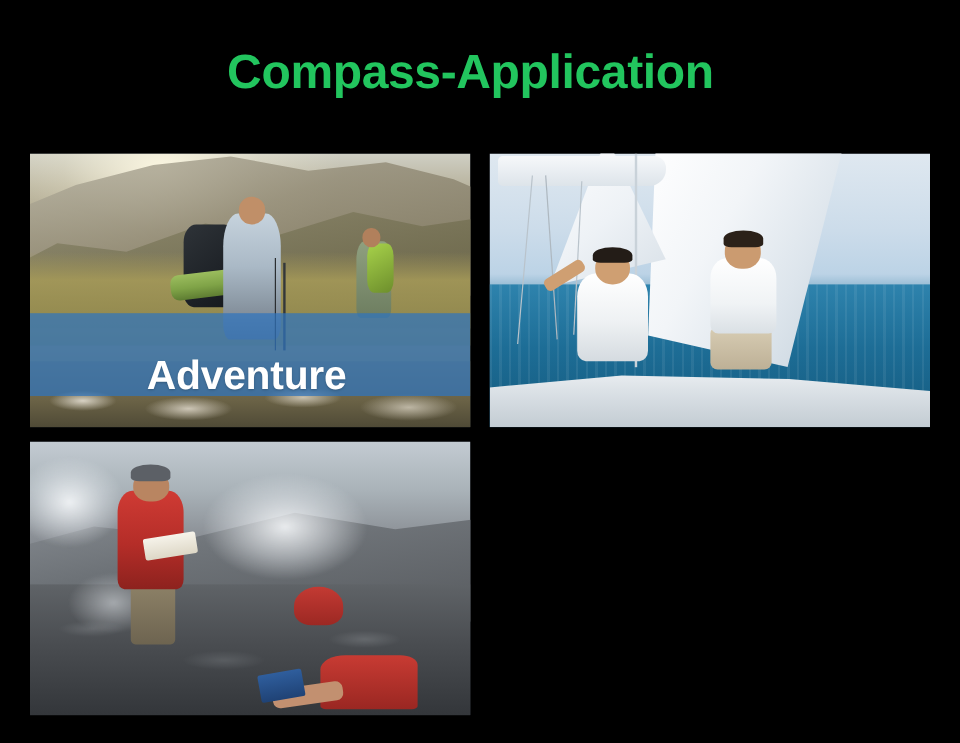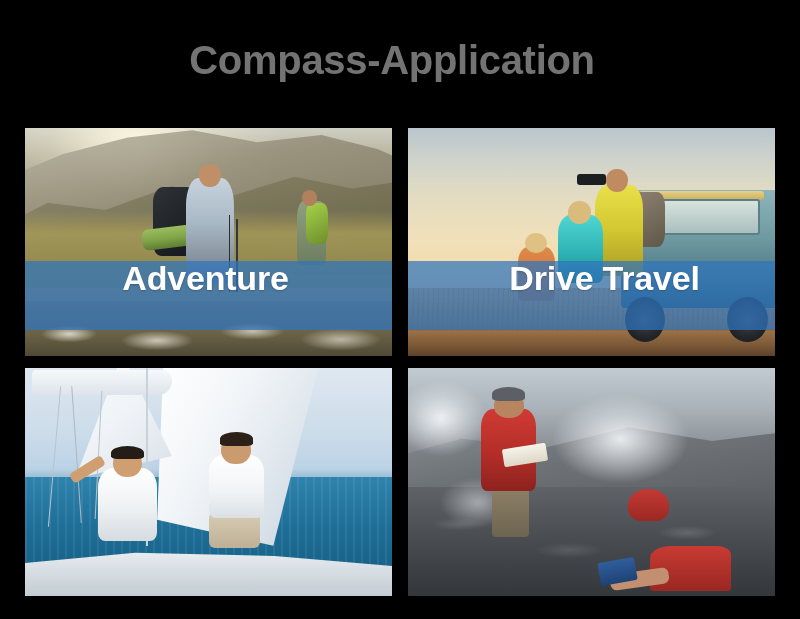--- a/index.html
+++ b/index.html
@@ -17,21 +17,21 @@
     position: relative;
   }
 
   
   .page-title {
     position: absolute;
     left: 0;
     top: 36px;
     width: 784px;
     text-align: center;
-    color: #737373;
+    color: #22c55e;
     font-size: 40px;
     font-weight: bold;
     letter-spacing: -0.3px;
     line-height: 48px;
     white-space: nowrap;
   }
 
   
   .card-grid {
     position: absolute;
@@ -316,21 +316,21 @@
     border-radius: 2px; transform: rotate(-10deg);
   }
 
   
   .label-band {
     position: absolute;
     left: 0;
     width: 100%;
     background: rgba(47,116,190, 0.72);
     display: flex;
-    align-items: flex-start;
+    align-items: flex-end;
     z-index: 5;
   }
   .card-row-top .label-band   { top: 58.5%;  height: 30%; }
   .card-row-bottom .label-band{ top: 53.5%;  height: 33%; }
 
   .label-text {
     width: 100%;
     text-align: center;
     color: #ffffff;
     font-size: 34px;
@@ -367,42 +367,20 @@
       <div class="layer adv-pole-b"></div>
       <div class="layer adv-hiker2-body"></div>
       <div class="layer adv-hiker2-pack"></div>
       <div class="layer adv-hiker2-head"></div>
     </div>
     <div class="label-band">
       <div class="label-text">Adventure</div>
     </div>
   </div>
 
-  <div class="card card-row-top card-drive">
-    <div class="scene sc-drive">
-      <div class="layer drv-field"></div>
-      <div class="layer drv-dirt"></div>
-      <div class="layer drv-truck"></div>
-      <div class="layer drv-truck-roof"></div>
-      <div class="layer drv-truck-win"></div>
-      <div class="layer drv-wheel-a"></div>
-      <div class="layer drv-wheel-b"></div>
-      <div class="layer drv-man-pack"></div>
-      <div class="layer drv-man-body"></div>
-      <div class="layer drv-man-head"></div>
-      <div class="layer drv-binoc"></div>
-      <div class="layer drv-woman-body"></div>
-      <div class="layer drv-woman-head"></div>
-      <div class="layer drv-boy-body"></div>
-      <div class="layer drv-boy-head"></div>
-    </div>
-    <div class="label-band">
-      <div class="label-text">Drive Travel</div>
-    </div>
-  </div>
 
   <div class="card card-row-bottom card-direction">
     <div class="scene sc-direction">
       <div class="layer dir-sea"></div>
       <div class="layer dir-sail-main"></div>
       <div class="layer dir-sail-fore"></div>
       <div class="layer dir-boom"></div>
       <div class="layer dir-mast"></div>
       <div class="layer dir-rig-a"></div>
       <div class="layer dir-rig-b"></div>

